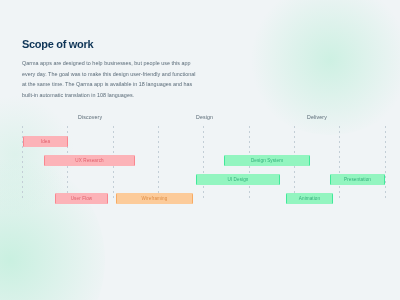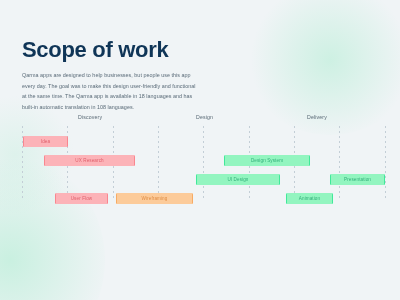--- a/index.html
+++ b/index.html
@@ -47,21 +47,21 @@
     background: radial-gradient(circle, rgba(126,232,182,0.16) 0%, rgba(126,232,182,0) 70%);
   }
 
   #header {
     position: absolute;
     left: 22px;
     top: 38px;
     width: 176px;
   }
   #page-title {
-    font-size: 22px;
+    font-size: 11px;
     font-weight: bold;
     color: #0f3557;
     letter-spacing: -0.3px;
     margin: 0 0 8px 0;
     line-height: 1.1;
   }
   #intro-paragraph {
     font-size: 5.4px;
     line-height: 1.95;
     color: #5a6b78;

